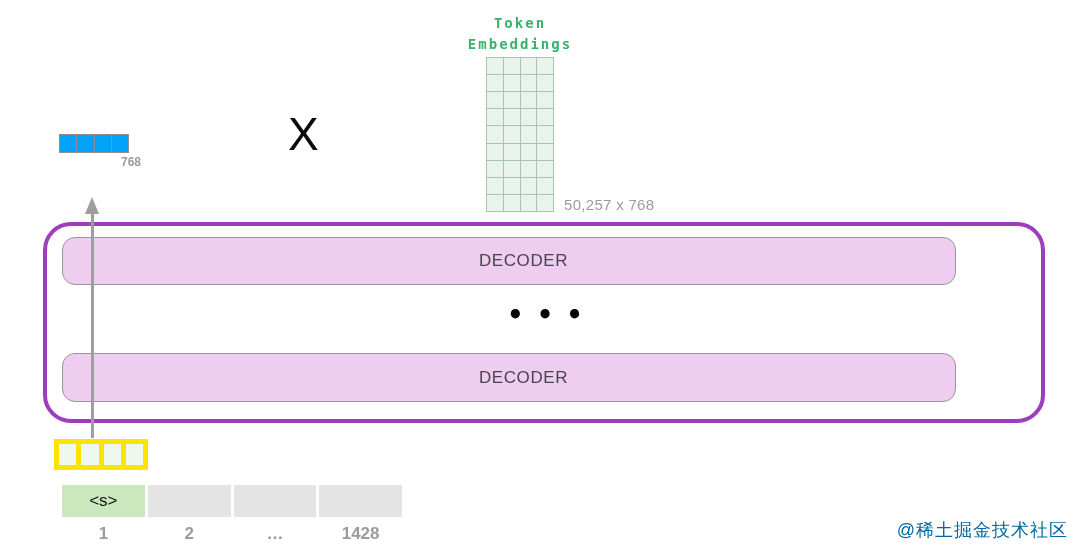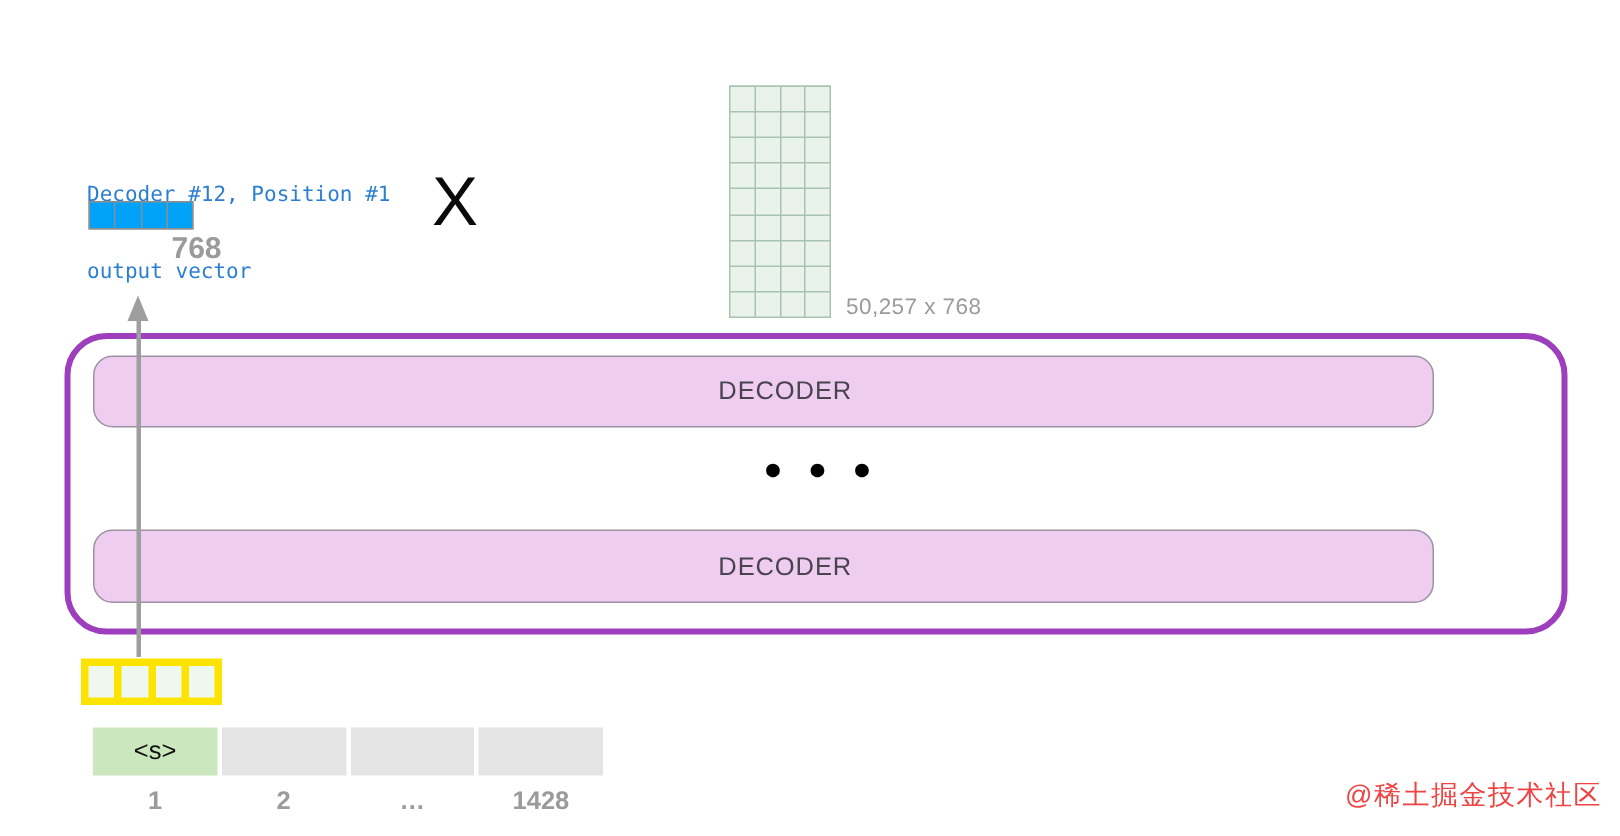--- a/index.html
+++ b/index.html
@@ -33,21 +33,21 @@
     font-size:14px; line-height:17px; color:var(--blue-text,#2b7fd2); white-space:pre;
   }
   .ov-vector {
     left:59px; top:134px; width:70px; height:19px; display:flex;
     border:1px solid #8e8e8e; background:#8e8e8e;
   }
   .ov-cell { flex:1; background:var(--blue-cell,#00a3f7); border-right:1px solid #8e8e8e; }
   .ov-cell:last-child { border-right:none; }
   .ov-dim {
     left:100px; top:155px; width:62px; text-align:center;
-    font-size:20px; font-weight:bold; color:var(--gray-text,#9b9b9b);
+    font-size:12px; font-weight:bold; color:var(--gray-text,#9b9b9b);
   }
 
   
   .multiply { left:288px; top:110px; font-size:46px; line-height:48px; color:#0a0a0a; }
 
   
   .stack {
     left:43px; top:222px; width:1002px; height:201px;
     border:4.5px solid var(--purple-border,#9d3fbd); border-radius:28px; background:#fff;
   }
@@ -87,27 +87,31 @@
     background:var(--token-green,#cbe7bd); display:flex; align-items:center; justify-content:center;
     font-size:17px; color:#111111;
   }
   .tok-empty { background:var(--token-gray,#e4e4e4); }
 
   
   .pos-row { left:62px; top:524px; width:340px; display:flex; gap:3px; }
   .pos { flex:1; text-align:center; font-size:17px; font-weight:bold; color:var(--gray-text,#9b9b9b); }
 
   
-  .watermark { right:12px; top:518px; font-size:18px; color:#ef4444; letter-spacing:1px;text-align:center; }
+  .watermark { right:12px; top:518px; font-size:18px; color:#0369a1; letter-spacing:1px;text-align:center; }
 </style>
 </head>
 <body>
 
 <div class="canvas">
 
+  <div class="abs te-title">
+    <div>Token</div>
+    <div>Embeddings</div>
+  </div>
   <div class="abs te-grid">
       <div class="te-cell"></div>
       <div class="te-cell"></div>
       <div class="te-cell"></div>
       <div class="te-cell"></div>
       <div class="te-cell"></div>
       <div class="te-cell"></div>
       <div class="te-cell"></div>
       <div class="te-cell"></div>
       <div class="te-cell"></div>
@@ -134,24 +138,20 @@
       <div class="te-cell"></div>
       <div class="te-cell"></div>
       <div class="te-cell"></div>
       <div class="te-cell"></div>
       <div class="te-cell"></div>
       <div class="te-cell"></div>
       <div class="te-cell"></div>
     </div>
   <div class="abs dims">50,257 x 768</div>
 
-  <div class="abs ov-label">
-    <div>Decoder #12, Position #1</div>
-    <div>output vector</div>
-  </div>
   <div class="abs ov-vector">
       <div class="ov-cell"></div>
       <div class="ov-cell"></div>
       <div class="ov-cell"></div>
       <div class="ov-cell"></div>
     </div>
   <div class="abs ov-dim">768</div>
 
   <div class="abs multiply">X</div>
 

